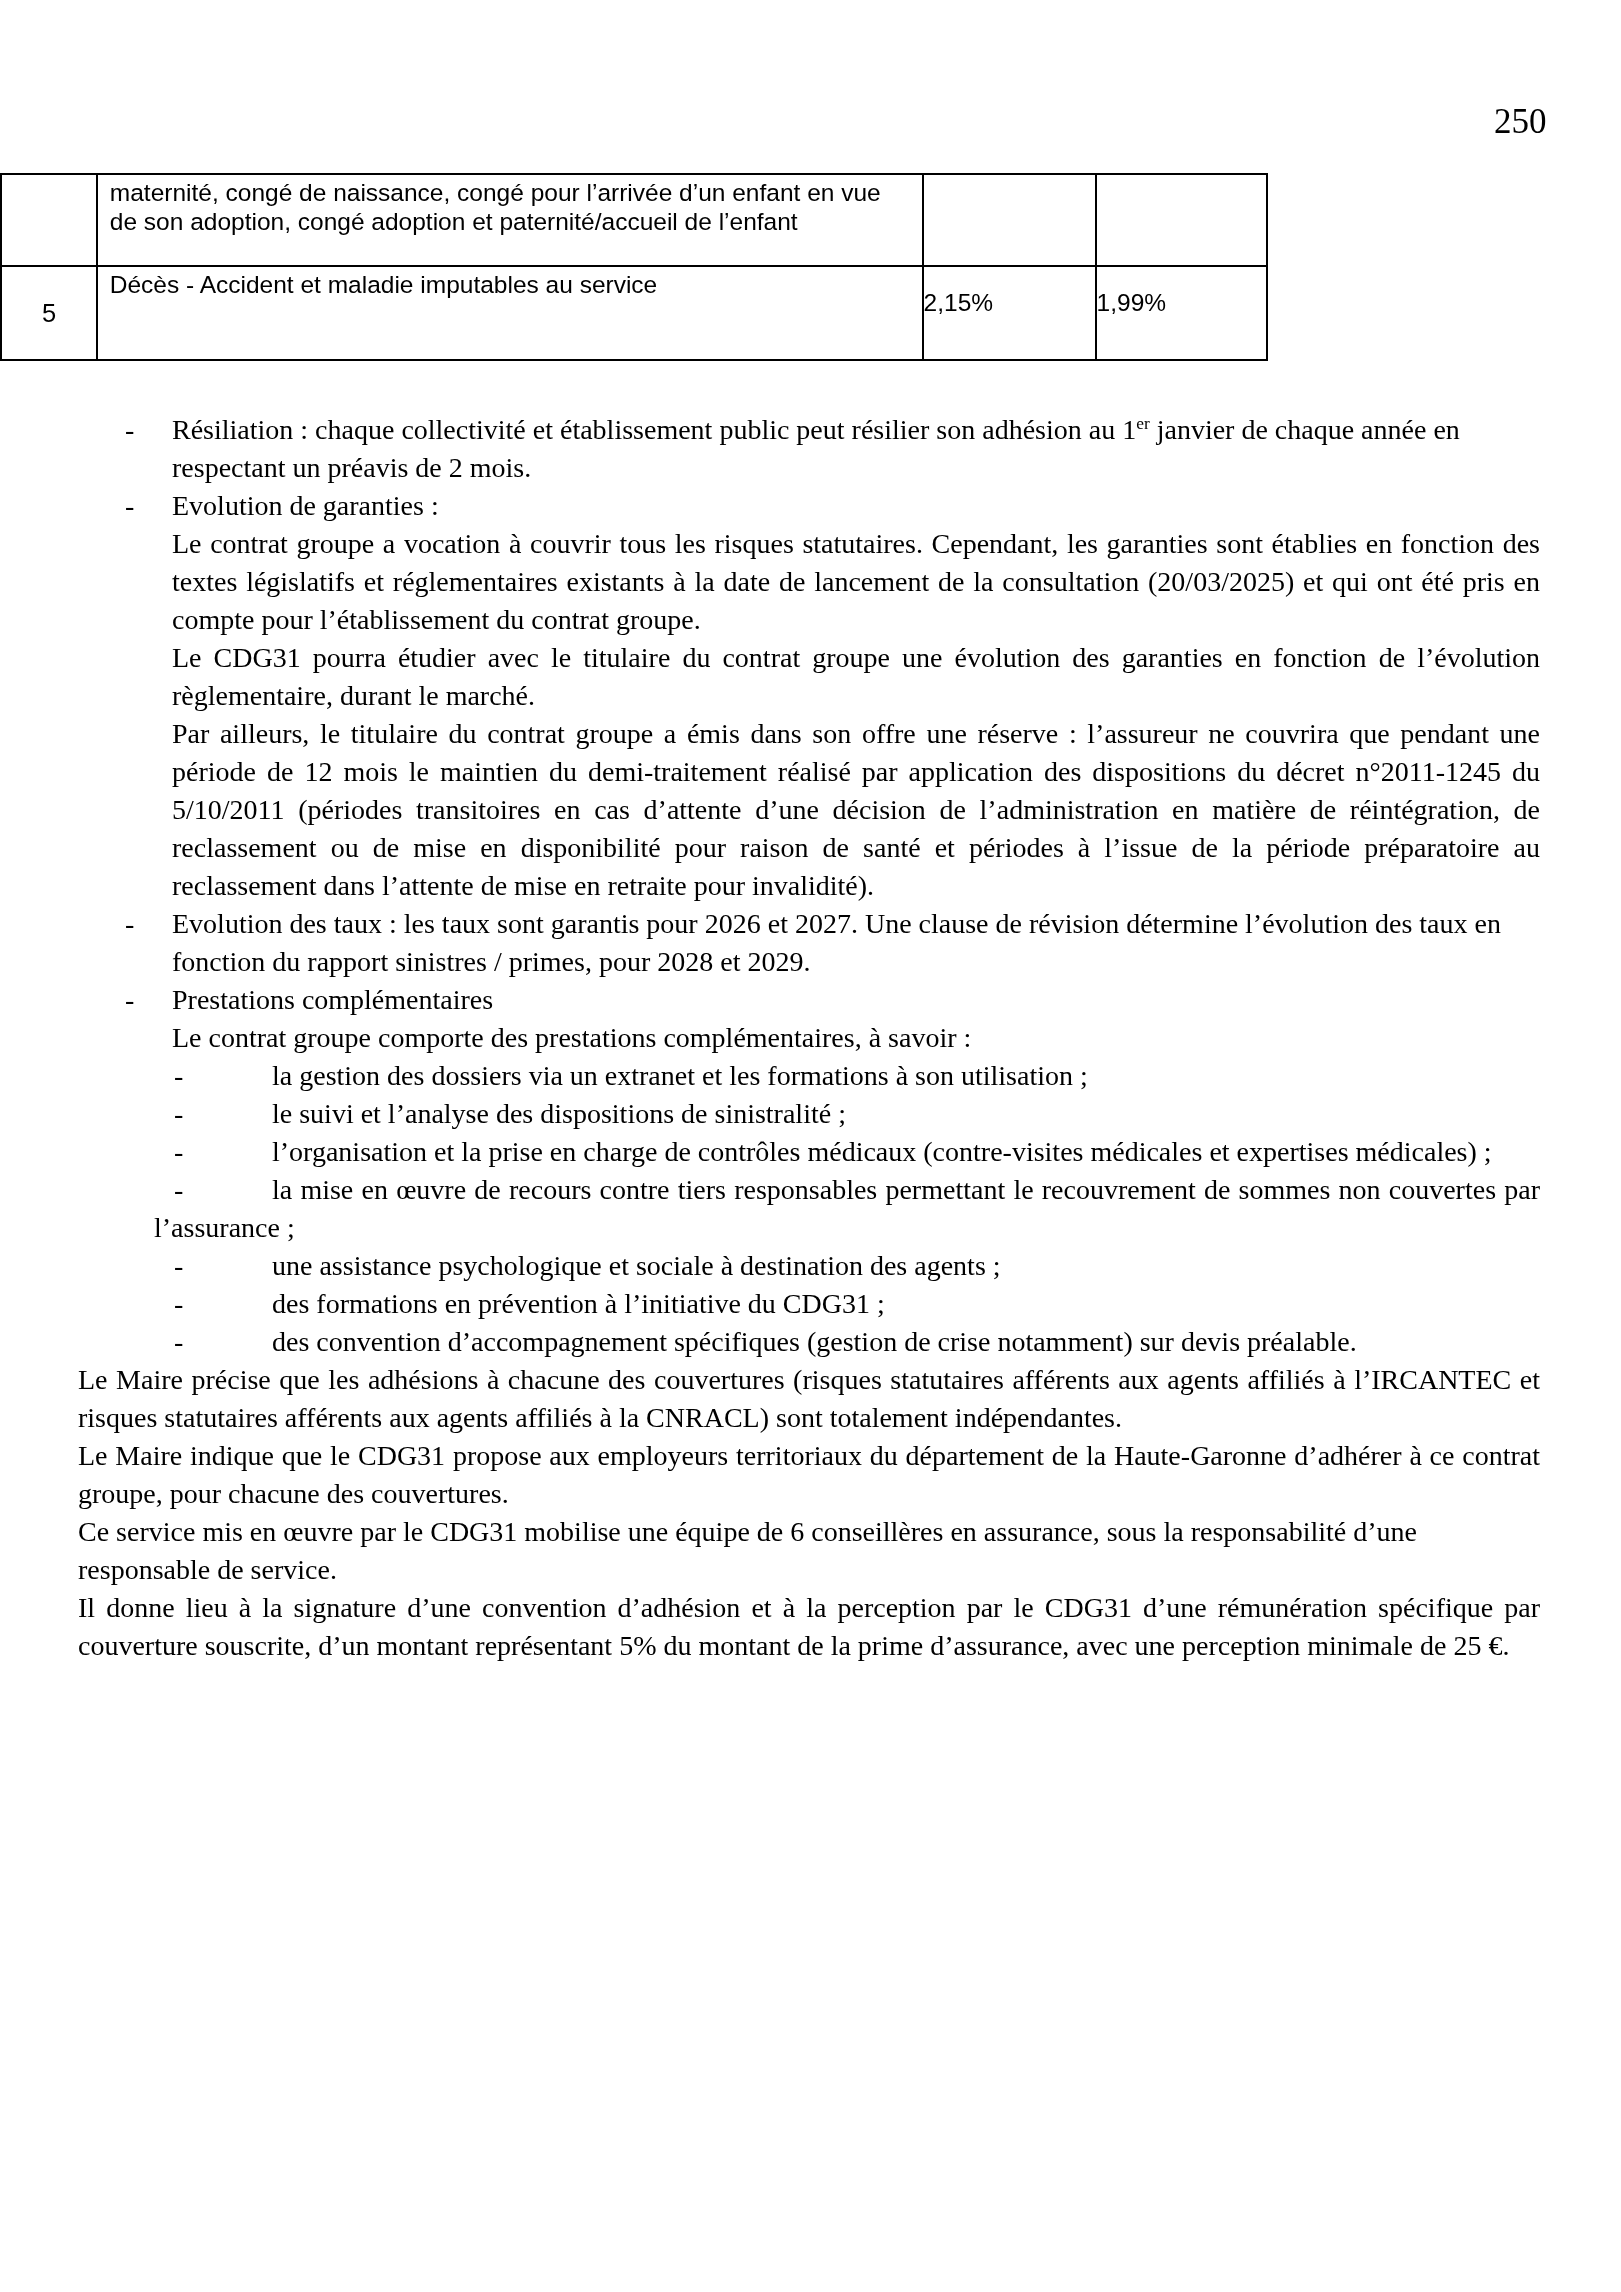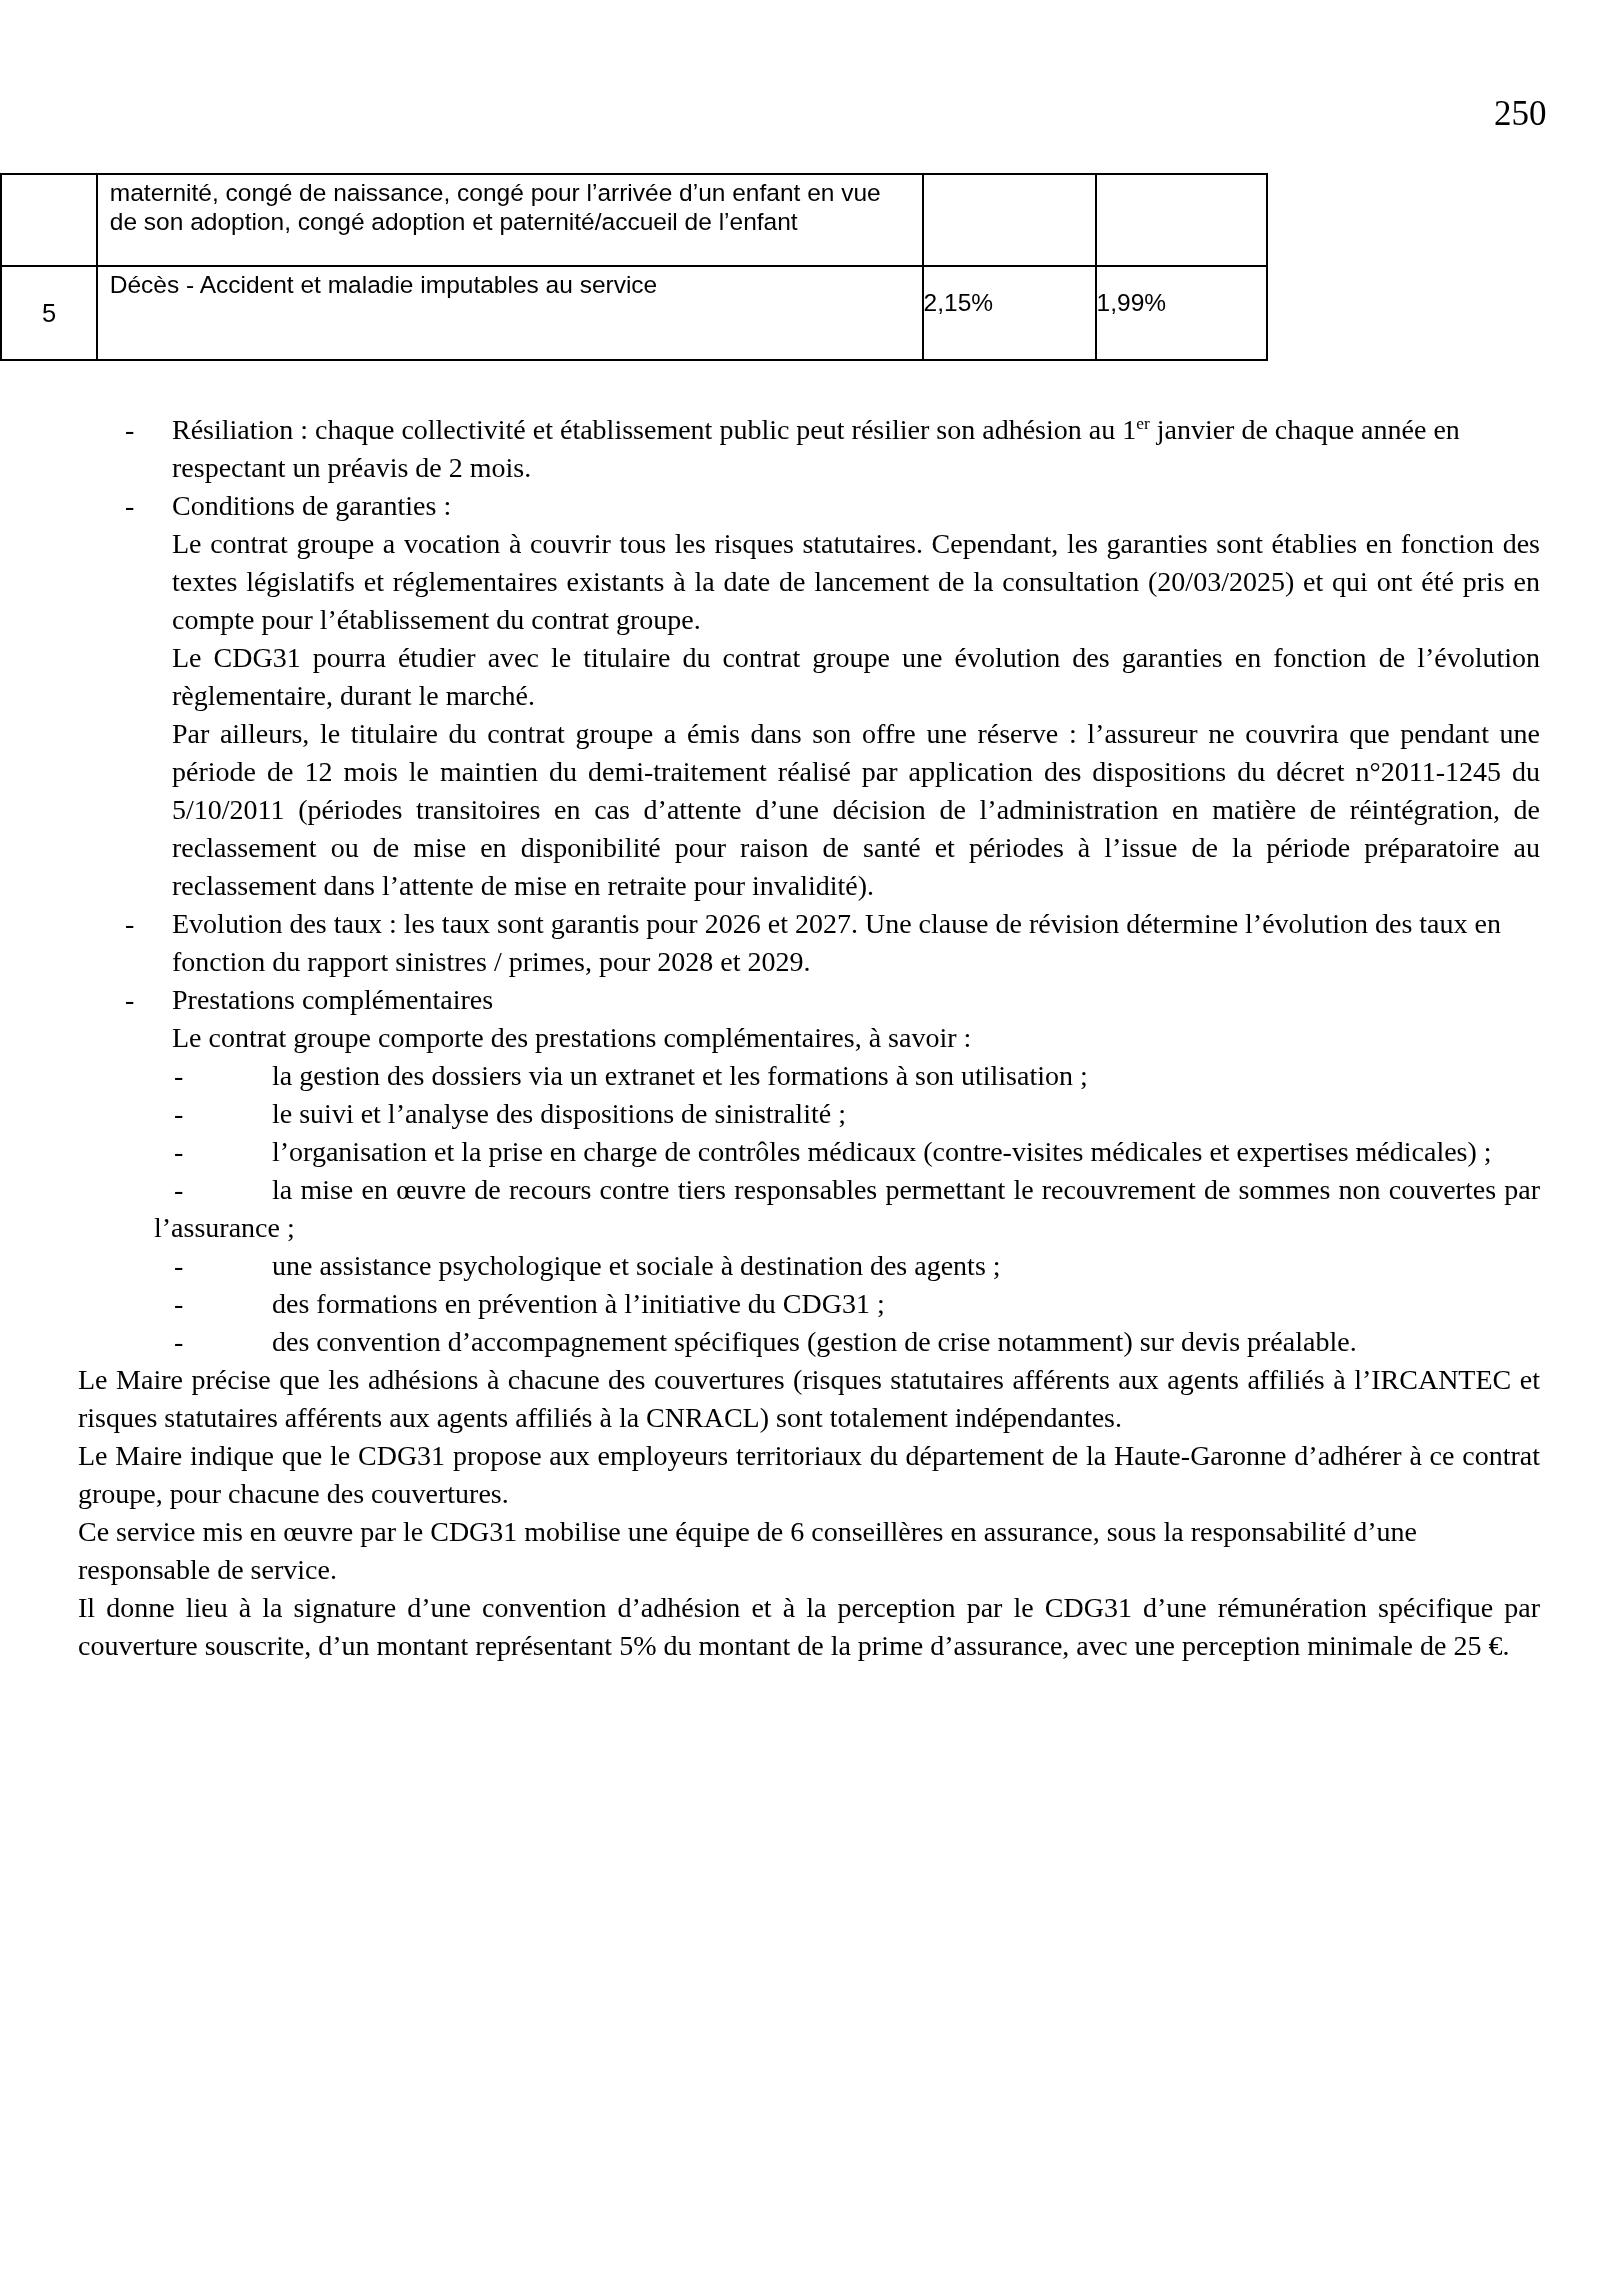--- a/index.html
+++ b/index.html
@@ -6,21 +6,21 @@
   .page{
     position:relative;
     width:1621px;height:2293px;
     background:#ffffff;
     font-family:"Liberation Serif","DejaVu Serif",serif;
     color:#000;
     overflow:hidden;
   }
   
   .pagenum{
-    position:absolute;top:94px;left:1494px;
+    position:absolute;top:102px;left:1494px;
     font-size:35px;line-height:39px;
   }
   
   .toptable{
     position:absolute;top:173px;left:0;
     border-collapse:collapse;table-layout:fixed;
     font-family:"Liberation Sans","DejaVu Sans",sans-serif;
     font-size:24.5px;line-height:29px;
   }
   .toptable td{
@@ -77,21 +77,21 @@
   </tbody>
     </table>
 
   <div class="content">
 
     <p class="ind1">
       <span class="d1">-</span><span>Résiliation : chaque collectivité et établissement public peut résilier son adhésion au 1</span><sup>er</sup><span> janvier de chaque année en respectant un préavis de 2 mois.</span>
     </p>
 
     <p class="ind1 mt2">
-      <span class="d1">-</span><span>Conditions de garanties :</span>
+      <span class="d1">-</span><span>Evolution de garanties :</span>
     </p>
     <p class="ind1 j">Le contrat groupe a vocation à couvrir tous les risques statutaires. Cependant, les garanties sont établies en fonction des textes législatifs et réglementaires existants à la date de lancement de la consultation (20/03/2025) et qui ont été pris en compte pour l’établissement du contrat groupe.</p>
     <p class="ind1 j">Le CDG31 pourra étudier avec le titulaire du contrat groupe une évolution des garanties en fonction de l’évolution règlementaire, durant le marché.</p>
     <p class="ind1 j mt-p3">Par ailleurs, le titulaire du contrat groupe a émis dans son offre une réserve : l’assureur ne couvrira que pendant une période de 12 mois le maintien du demi-traitement réalisé par application des dispositions du décret n°2011-1245 du 5/10/2011 (périodes transitoires en cas d’attente d’une décision de l’administration en matière de réintégration, de reclassement ou de mise en disponibilité pour raison de santé et périodes à l’issue de la période préparatoire au reclassement dans l’attente de mise en retraite pour invalidité).</p>
 
     <p class="ind1 mt-evo">
       <span class="d1">-</span><span>Evolution des taux : les taux sont garantis pour 2026 et 2027. Une clause de révision détermine l’évolution des taux en fonction du rapport sinistres / primes, pour 2028 et 2029.</span>
     </p>
 
     <p class="ind1 mt-pre">

